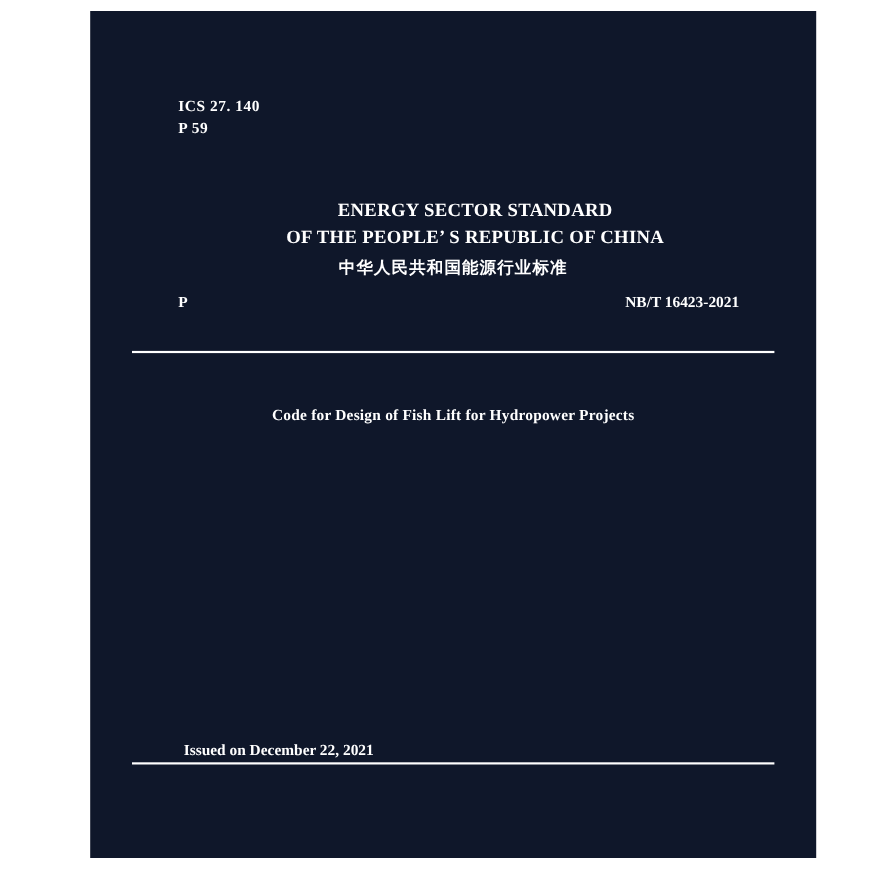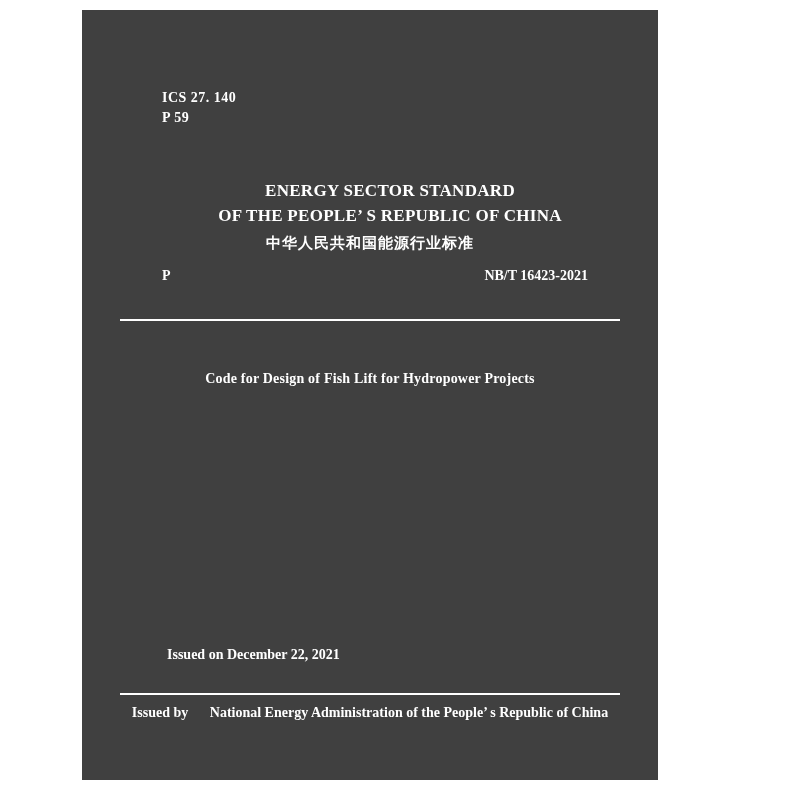--- a/index.html
+++ b/index.html
@@ -16,23 +16,23 @@
     position: relative;
     width: 800px;
     height: 800px;
     background: #ffffff;
     overflow: hidden;
   }
   .cover {
     position: absolute;
     left: 82px;
     top: 10px;
-    width: 576px;
+    width: 660px;
     height: 770px;
-    background: #404040;
+    background: #0f172a;
     color: #ffffff;
     box-sizing: border-box;
   }
   
   .ics-block {
     position: absolute;
     left: 80px;
     top: 78px;
     font-family: "Liberation Serif", serif;
     font-weight: bold;
@@ -122,21 +122,21 @@
     font-weight: bold;
     font-size: 25px;
     line-height: 34px;
     letter-spacing: 2px;
   }
   
   .dates-row {
     position: absolute;
     left: 85px;
     right: 75px;
-    top: 637px;
+    top: 665px;
     display: flex;
     justify-content: space-between;
     font-family: "Liberation Serif", serif;
     font-weight: bold;
     font-size: 14px;
   }
   .issued-by {
     position: absolute;
     left: 0;
     right: 0;
@@ -175,19 +175,15 @@
     <div class="rule rule-top"></div>
 
     <div class="main-title-en">Code for Design of Fish Lift for Hydropower Projects</div>
 
     <div class="rule rule-bottom"></div>
 
     <div class="dates-row">
       <span>Issued on December 22, 2021</span>
     </div>
 
-    <div class="issued-by">
-      <span class="label">Issued by</span>
-      <span>National Energy Administration of the People’ s Republic of China</span>
-    </div>
 
   </div>
 </div>
 
 </body></html>

